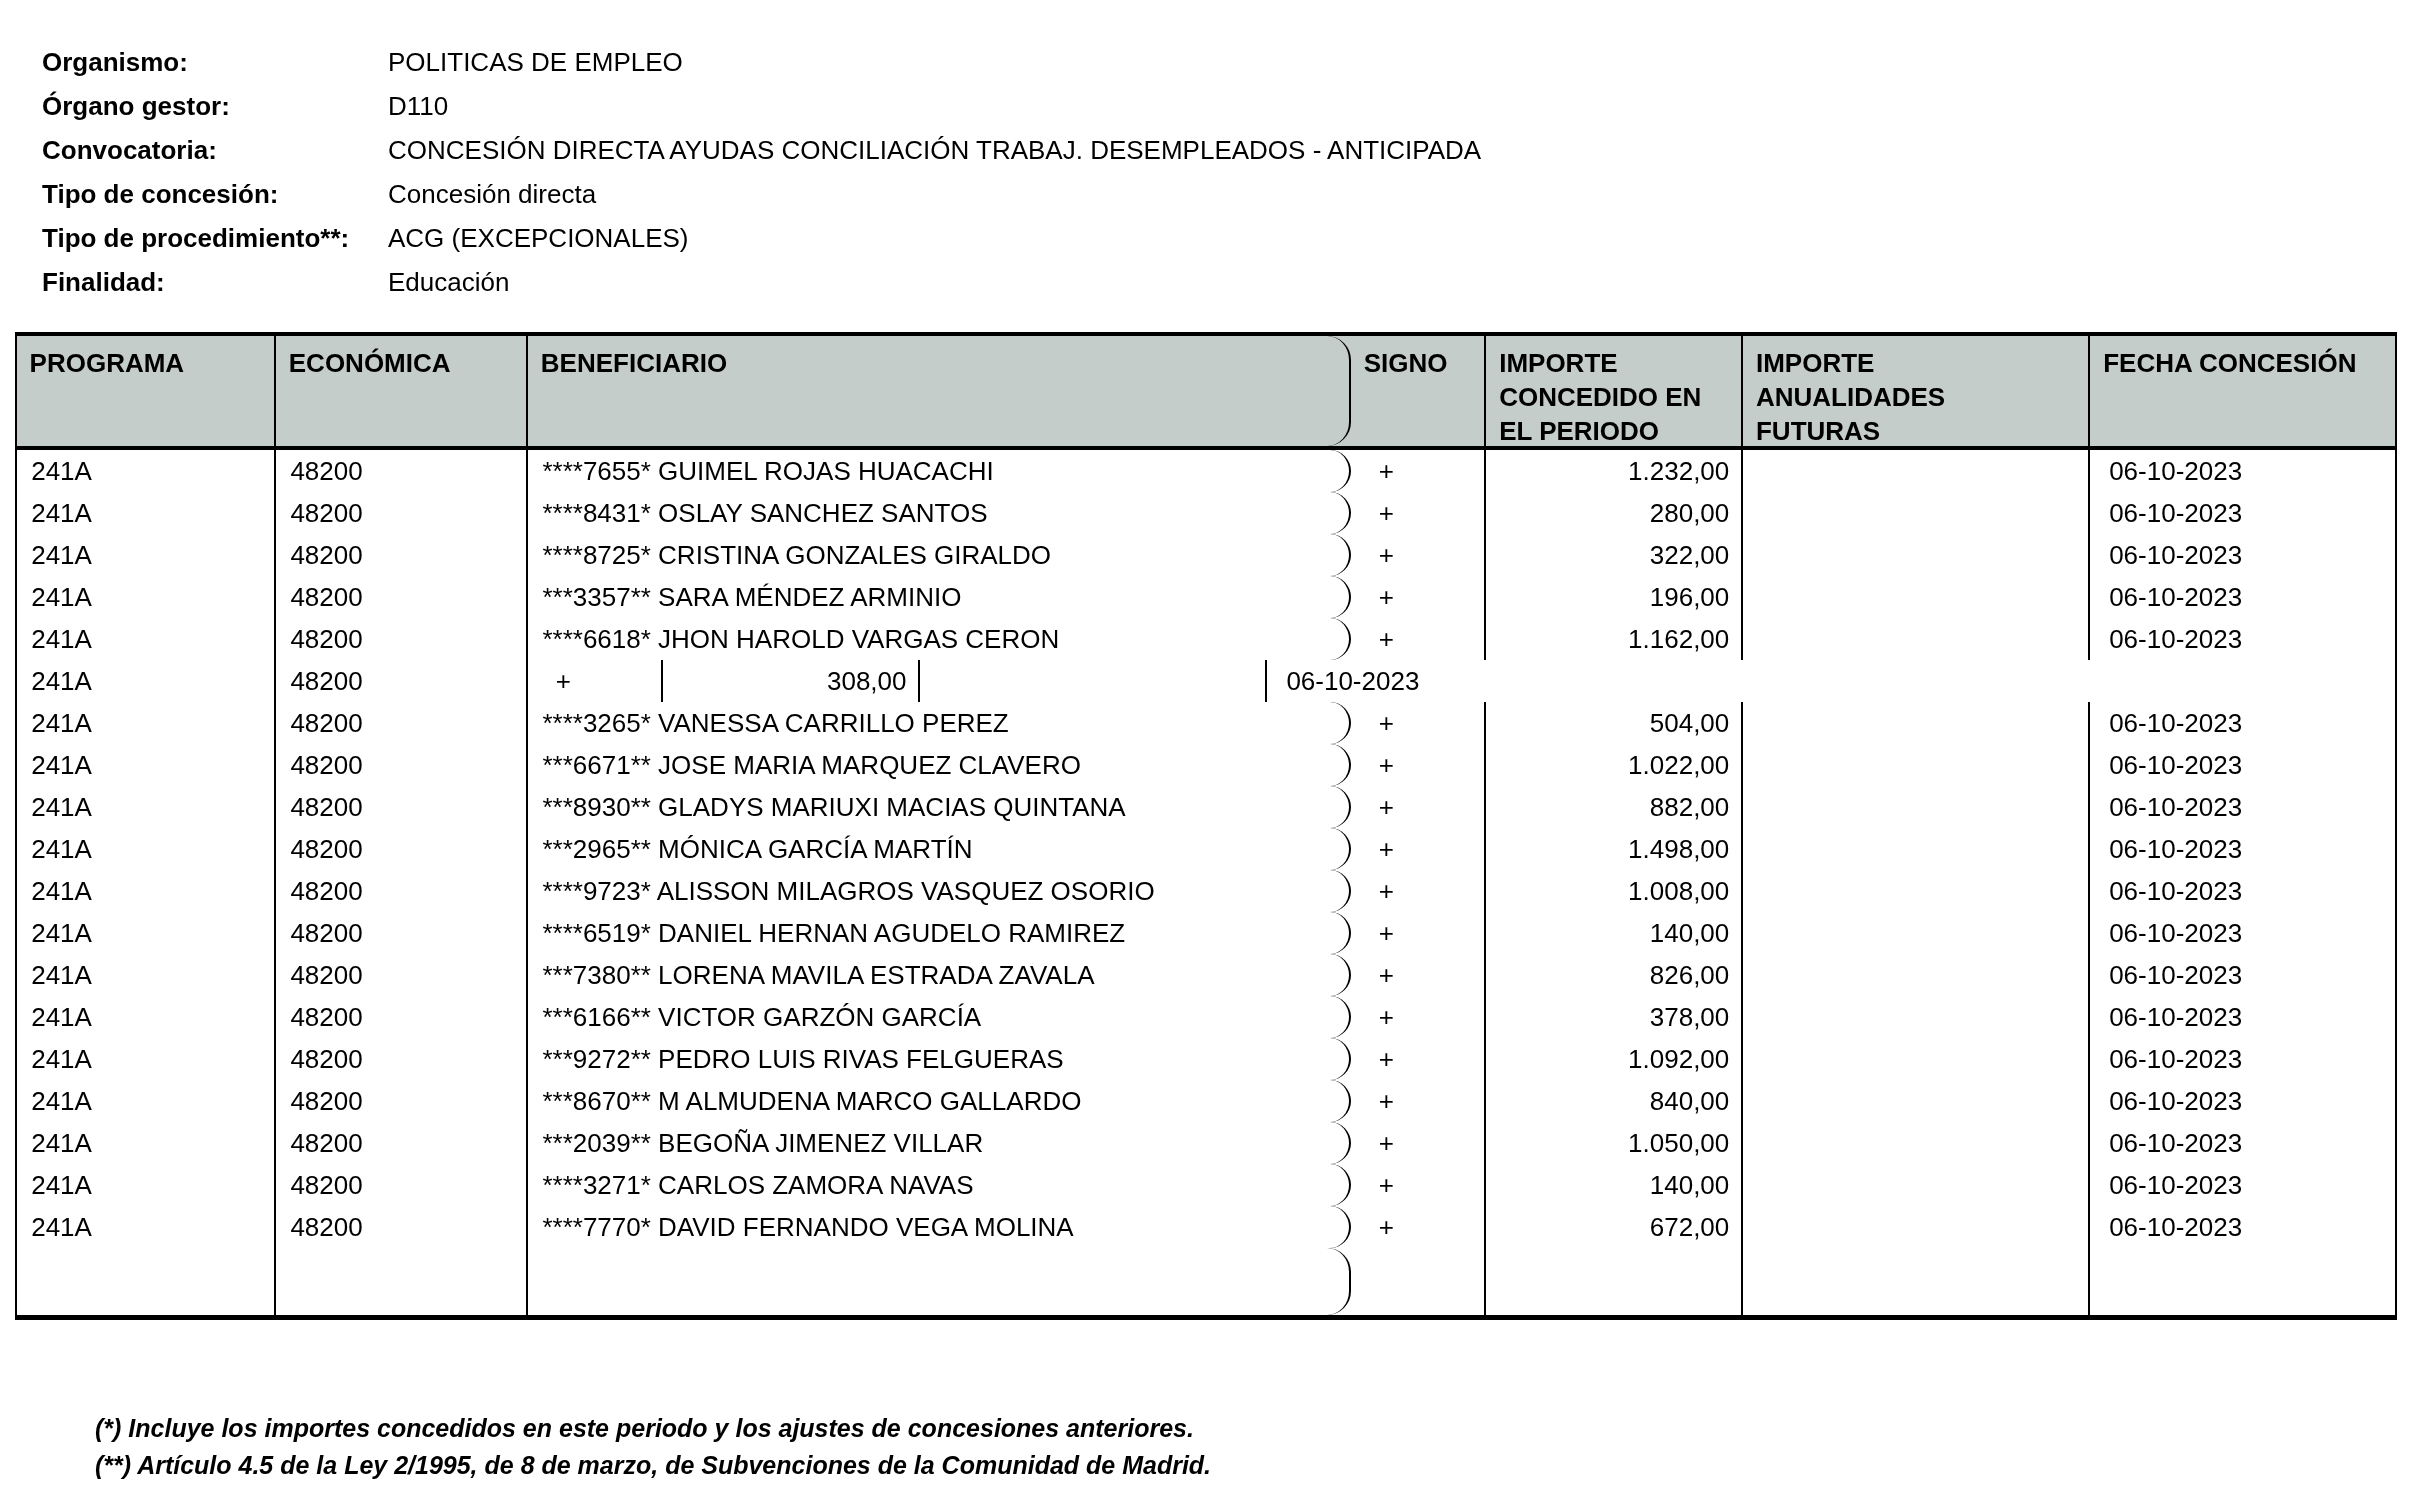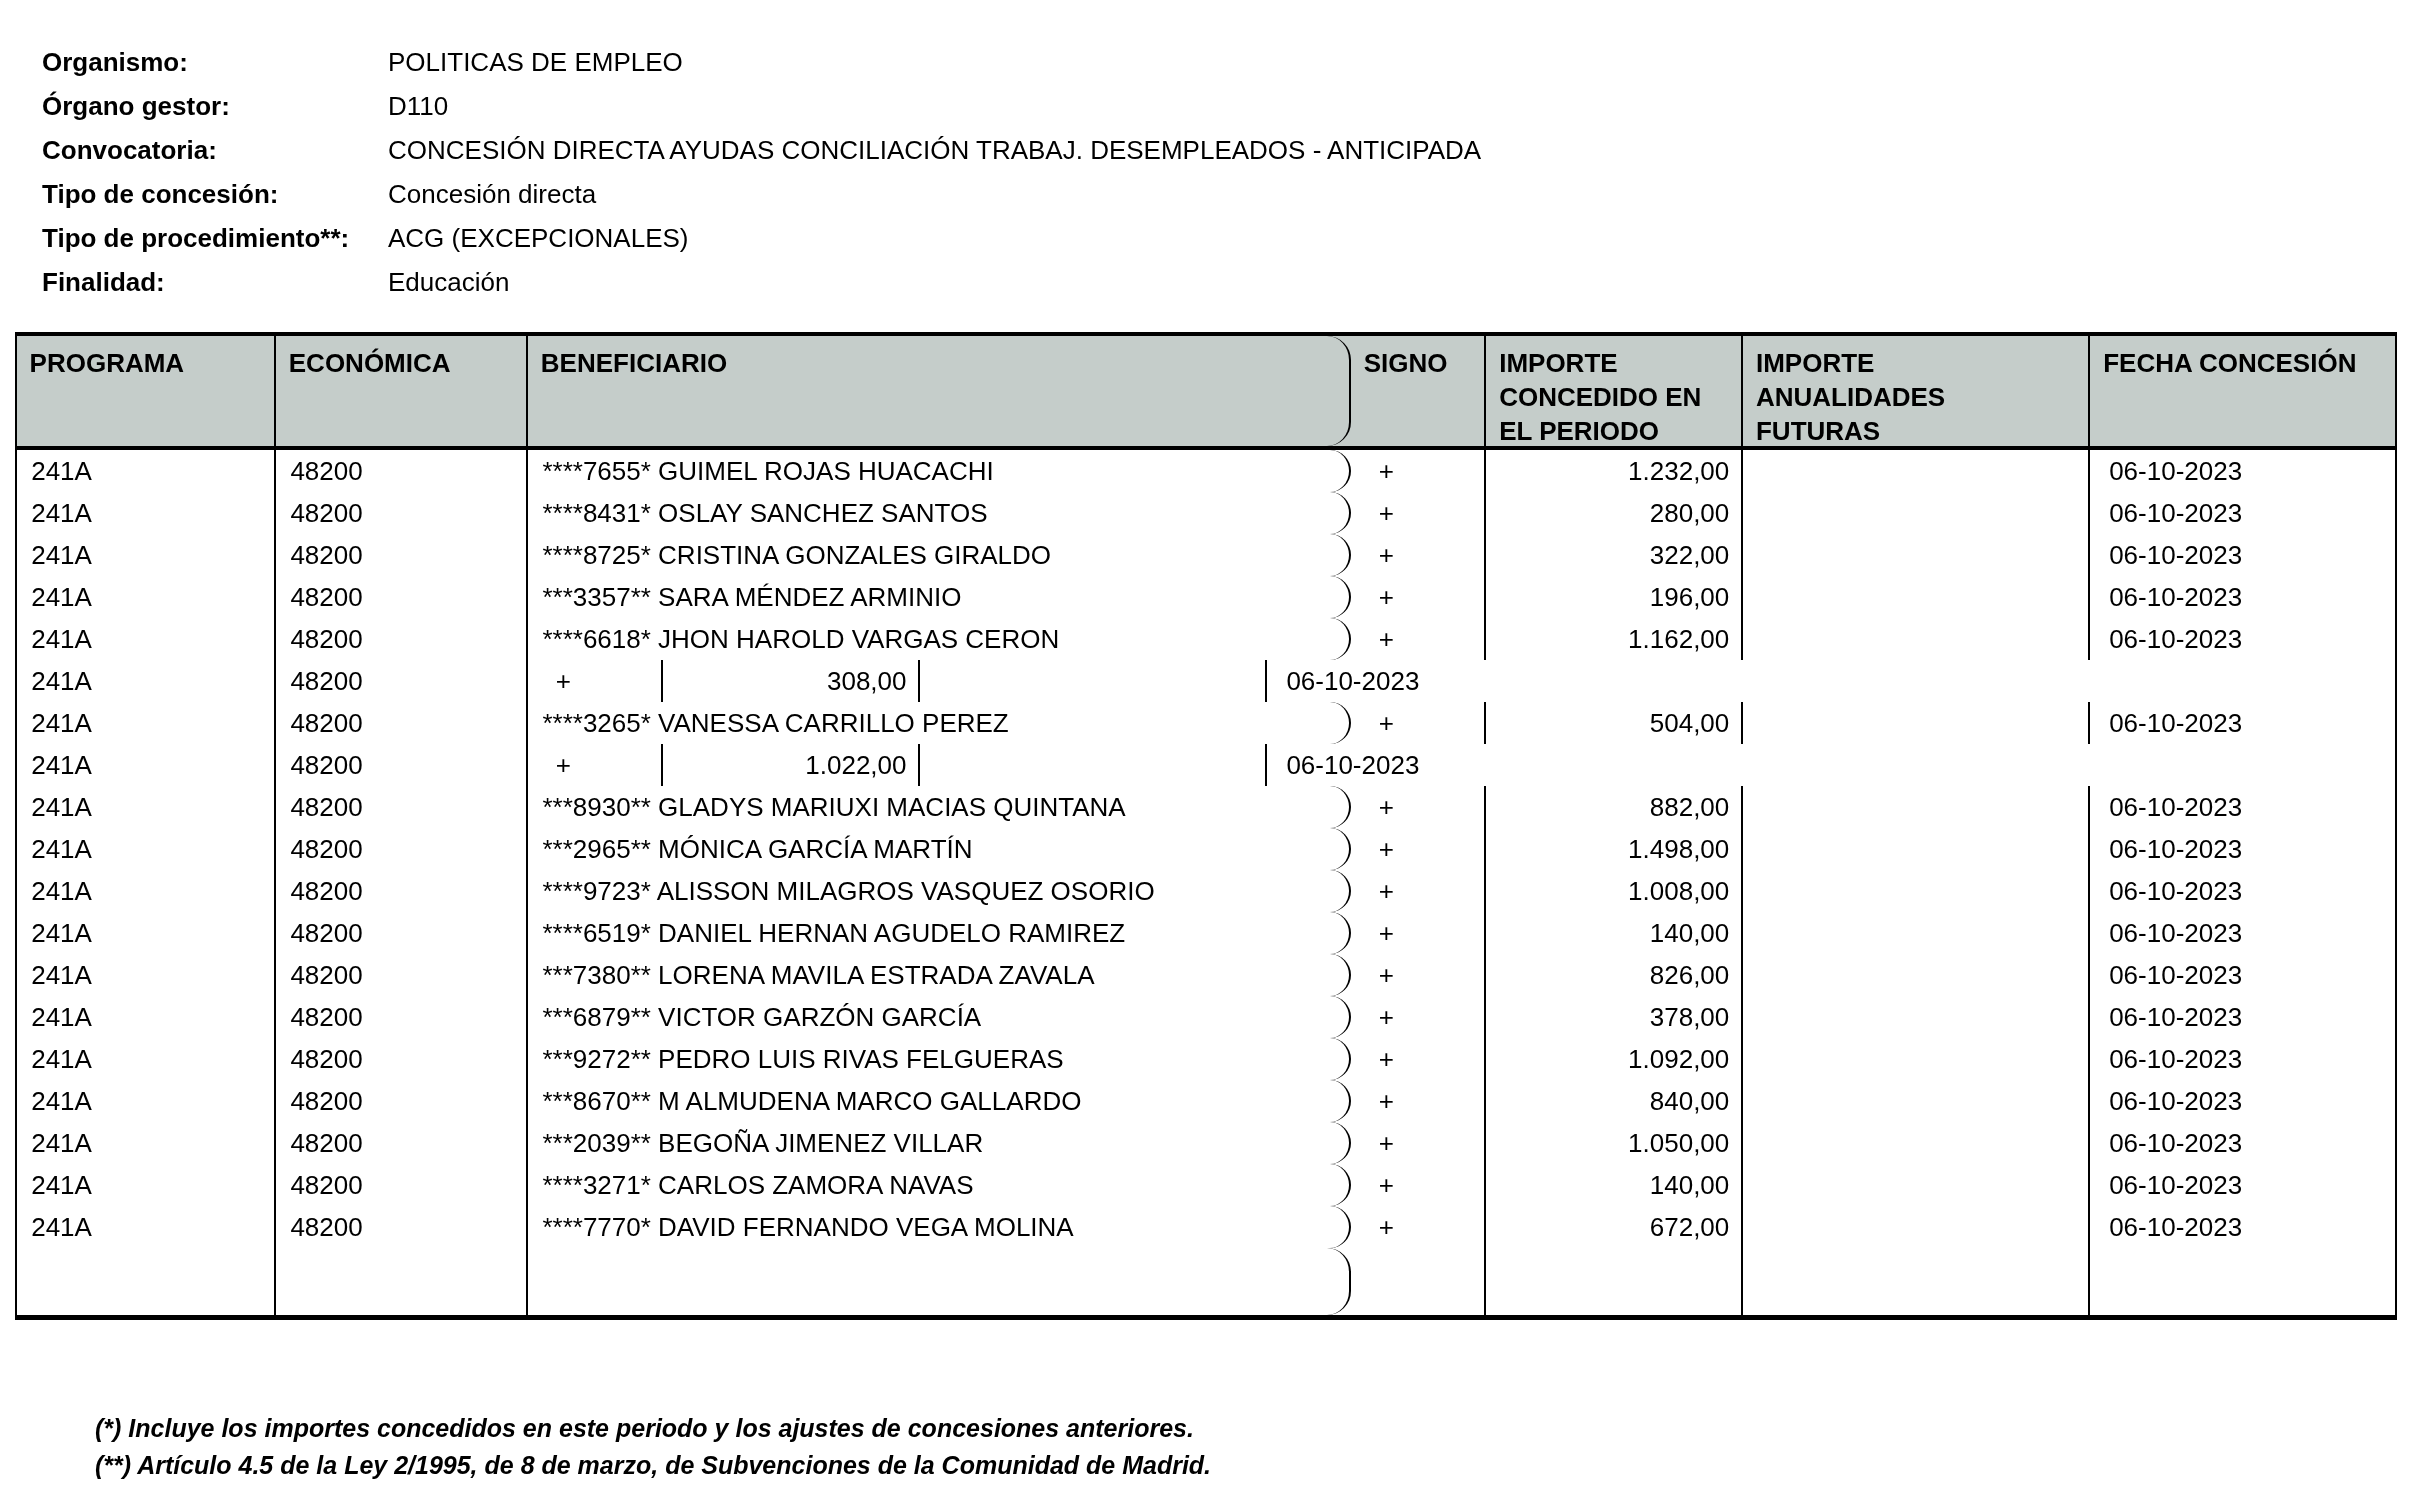--- a/index.html
+++ b/index.html
@@ -180,20 +180,21 @@
         <div class="td c3">****3265* VANESSA CARRILLO PEREZ</div>
         <div class="td c4">+</div>
         <div class="td c5">504,00</div>
         <div class="td c6"></div>
         <div class="td c7">06-10-2023</div>
       </div>
 
       <div class="tr tbody-row">
         <div class="td c1">241A</div>
         <div class="td c2">48200</div>
+        <div class="td c3">***6671** JOSE MARIA MARQUEZ CLAVERO</div>
         <div class="td c4">+</div>
         <div class="td c5">1.022,00</div>
         <div class="td c6"></div>
         <div class="td c7">06-10-2023</div>
       </div>
 
       <div class="tr tbody-row">
         <div class="td c1">241A</div>
         <div class="td c2">48200</div>
         <div class="td c3">***8930** GLADYS MARIUXI MACIAS QUINTANA</div>
@@ -239,21 +240,21 @@
         <div class="td c3">***7380** LORENA MAVILA ESTRADA ZAVALA</div>
         <div class="td c4">+</div>
         <div class="td c5">826,00</div>
         <div class="td c6"></div>
         <div class="td c7">06-10-2023</div>
       </div>
 
       <div class="tr tbody-row">
         <div class="td c1">241A</div>
         <div class="td c2">48200</div>
-        <div class="td c3">***6879** VICTOR GARZÓN GARCÍA</div>
+        <div class="td c3">***6166** VICTOR GARZÓN GARCÍA</div>
         <div class="td c4">+</div>
         <div class="td c5">378,00</div>
         <div class="td c6"></div>
         <div class="td c7">06-10-2023</div>
       </div>
 
       <div class="tr tbody-row">
         <div class="td c1">241A</div>
         <div class="td c2">48200</div>
         <div class="td c3">***9272** PEDRO LUIS RIVAS FELGUERAS</div>

